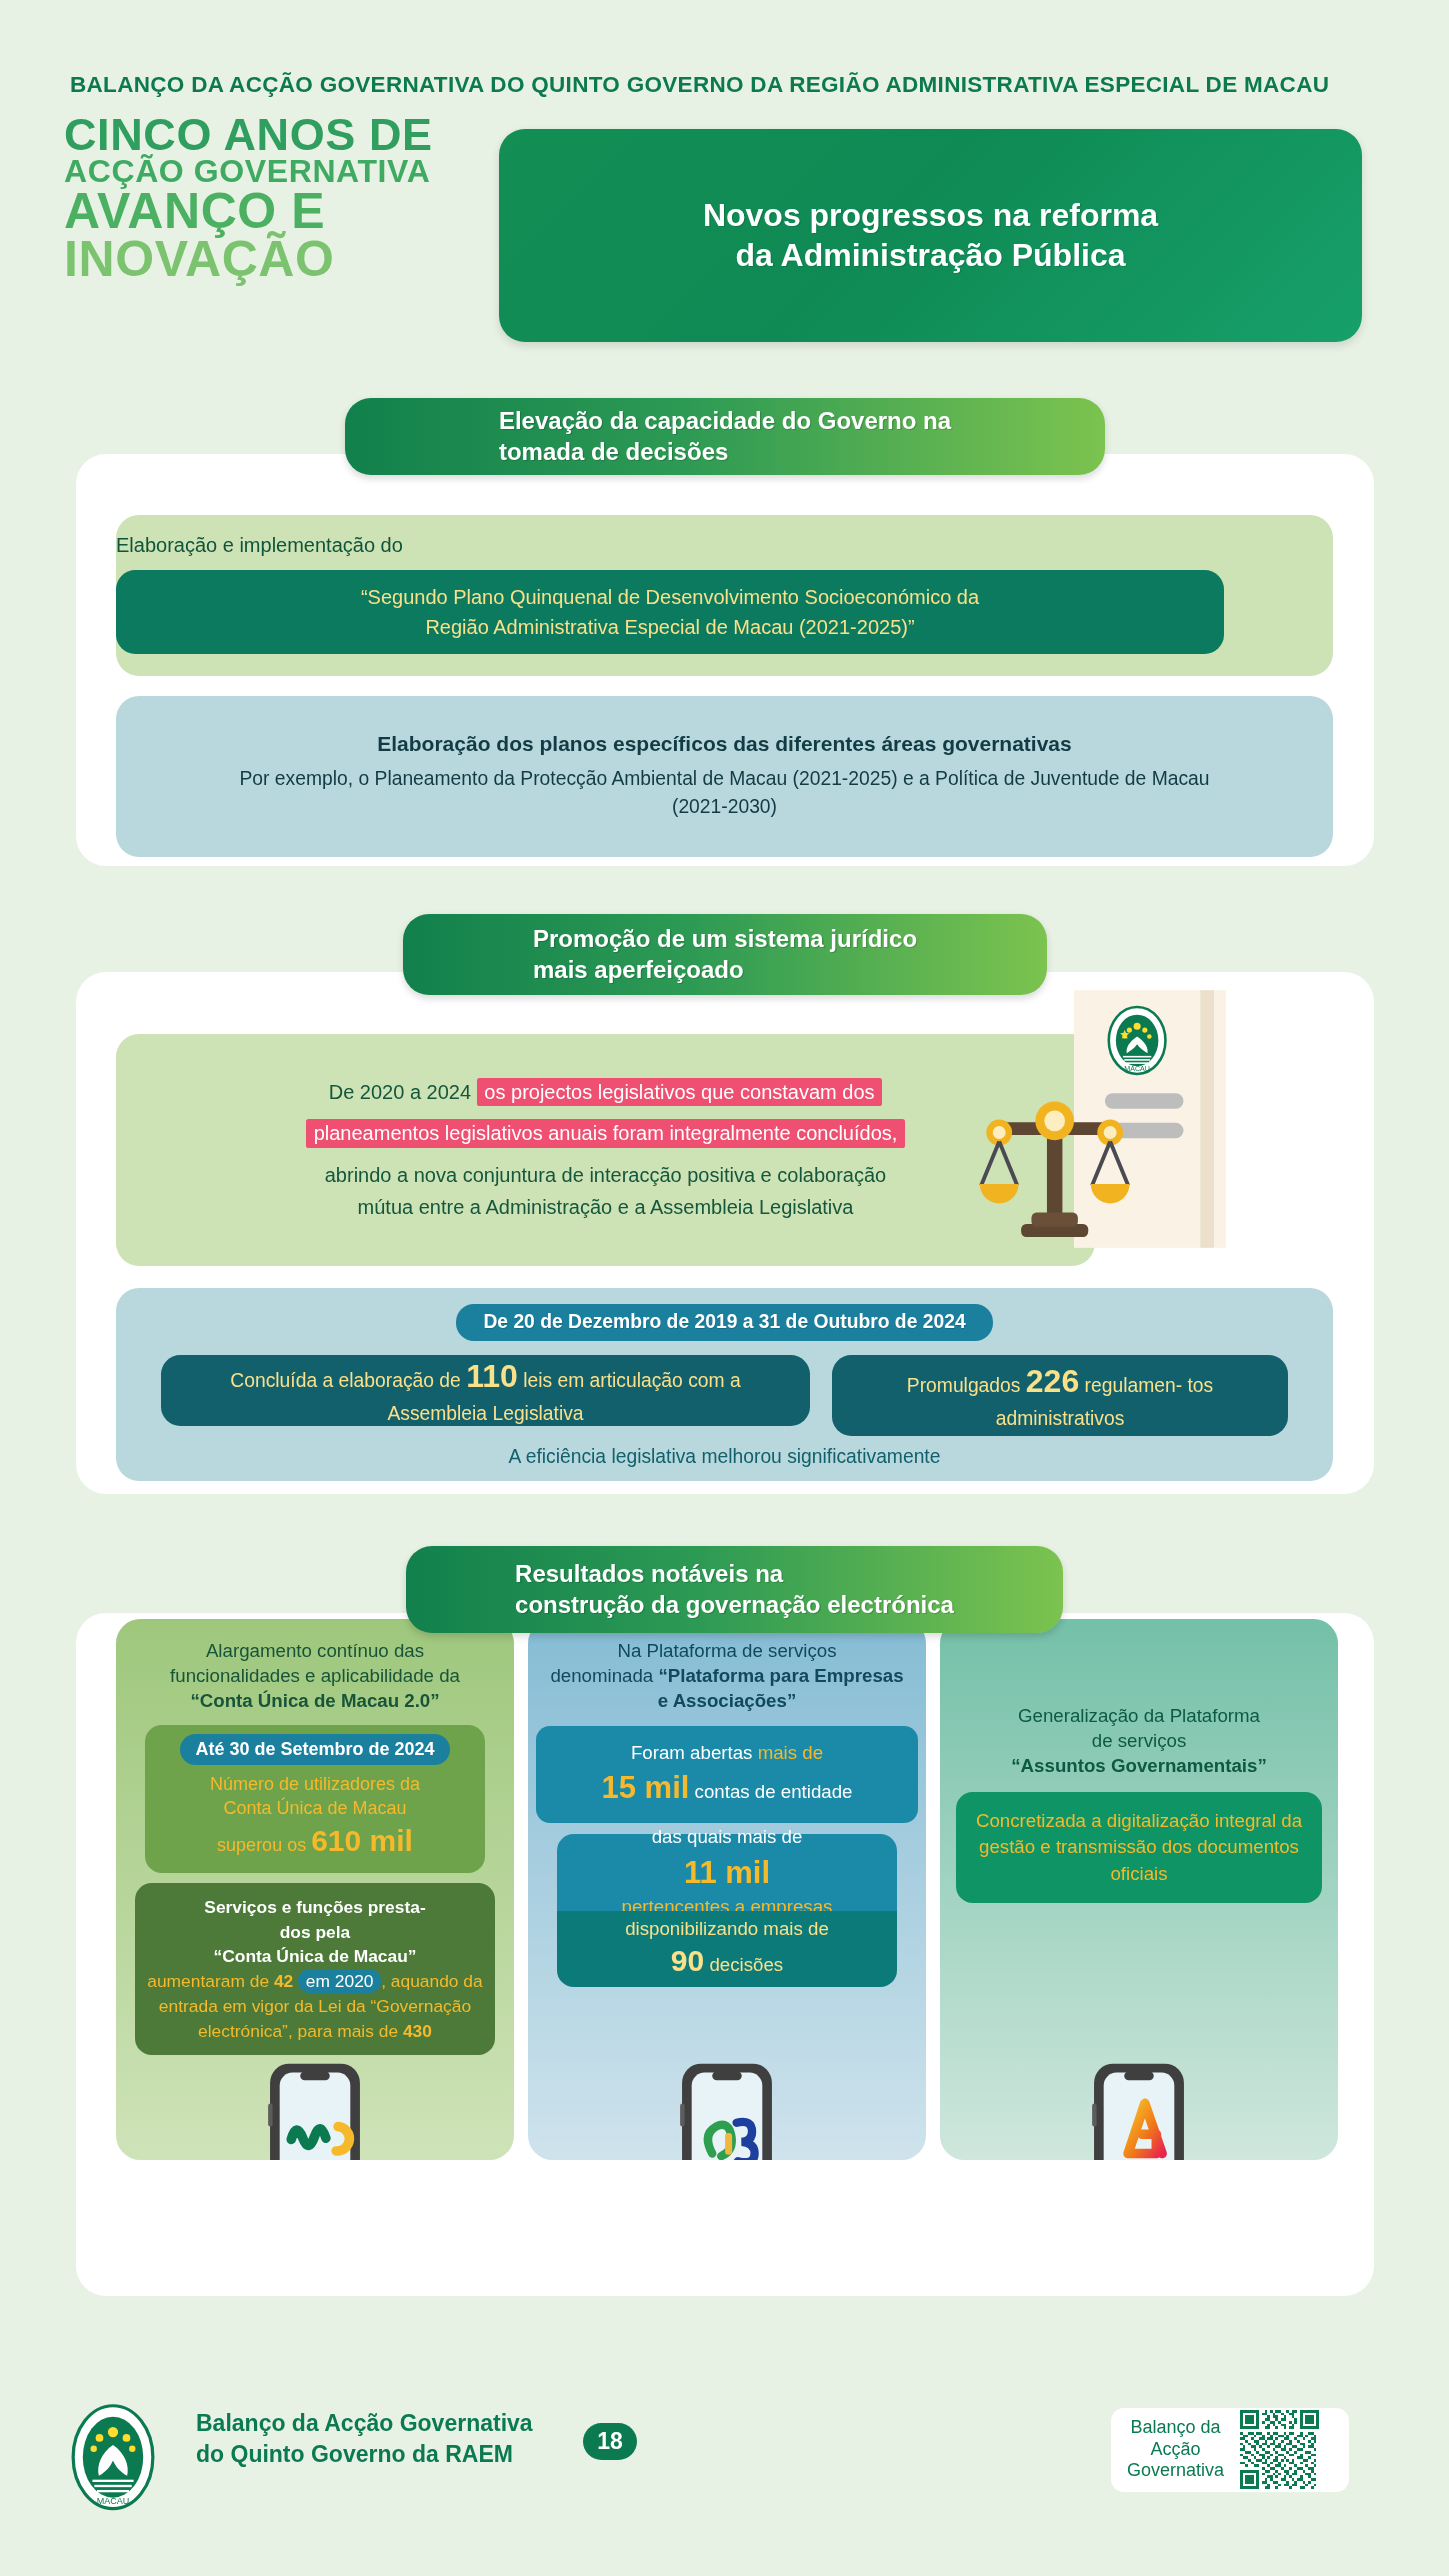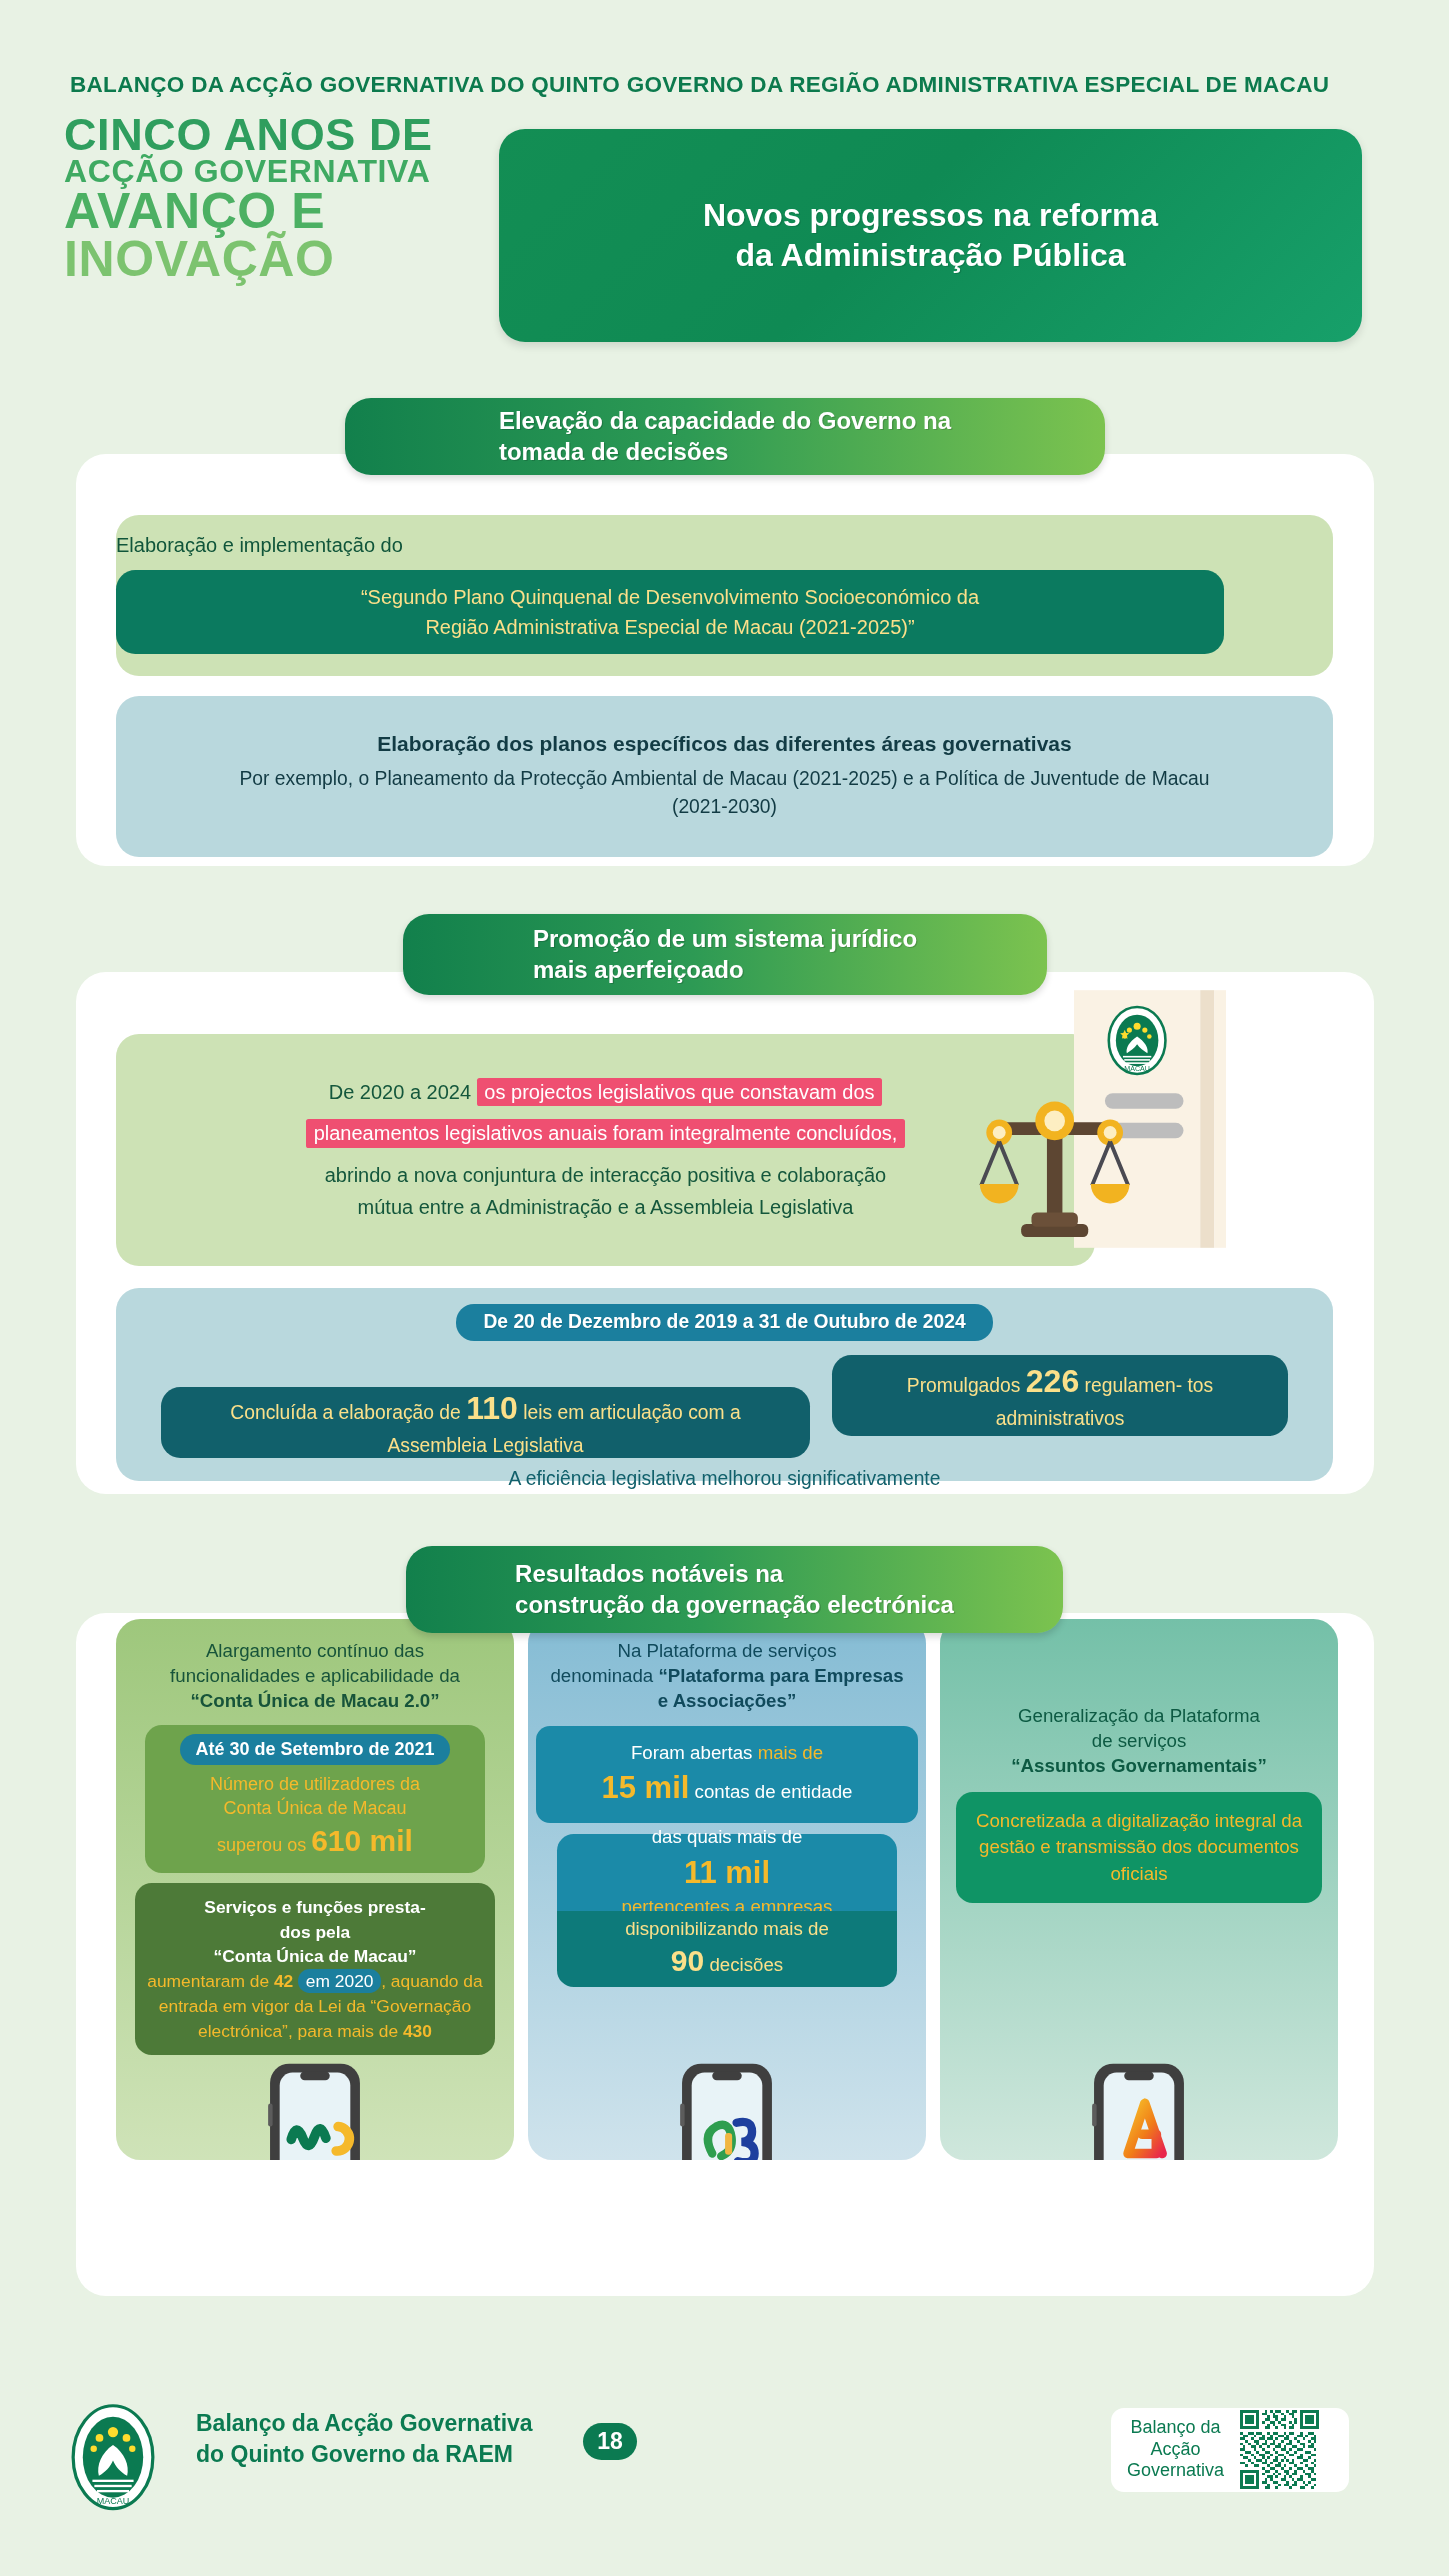--- a/index.html
+++ b/index.html
@@ -96,21 +96,21 @@
     padding:7.7px 27px;color:#fff;font-size:19.3px;font-weight:bold;
     text-shadow:0.6px 0.6px 0 rgba(0,0,0,.15);
   }
   .s2stats{margin-top:14px;display:flex;gap:22px;}
   .s2stat{
     background:#11606b;border-radius:19.3px;
     display:flex;align-items:center;justify-content:center;text-align:center;
     color:#fbe08a;font-size:19.3px;line-height:1.5;padding:0 22px;
   }
   .s2stat b{font-size:32px;color:#fbe08a;}
-  .s2a{width:605px;height:71px;margin-top:32px;}
+  .s2a{width:605px;height:71px;}
   .s2b{width:412px;height:81px;}
   .s2foot{margin-top:10.3px;font-size:19.3px;color:#11606b;}
 
   
   .doc{position:absolute;left:1074px;top:990px;width:152px;height:258px;z-index:4;}
   .scales{position:absolute;left:976px;top:1095px;width:158px;height:155px;z-index:5;}
 
   
   .cols{position:absolute;left:116px;top:1619px;display:flex;gap:14px;}
   .col{width:398px;border-radius:24.5px;position:relative;overflow:hidden;
@@ -307,21 +307,21 @@
   <div class="cols">
 
     <div class="col colA">
       <div class="colhead">
         <span>Alargamento contínuo das</span><br>
         <span>funcionalidades e aplicabilidade da</span><br>
         <b>“Conta Única de Macau 2.0”</b>
       </div>
 
       <div class="cardA1">
-        <div class="datepill">Até 30 de Setembro de 2021</div>
+        <div class="datepill">Até 30 de Setembro de 2024</div>
         <p>
           <span>Número de utilizadores da</span><br>
           <span>Conta Única de Macau</span><br>
           <span>superou os</span>
           <b>610 mil</b>
         </p>
       </div>
 
       <div class="cardA2">
         <span class="wtxt">Serviços e funções presta-</span><br>

